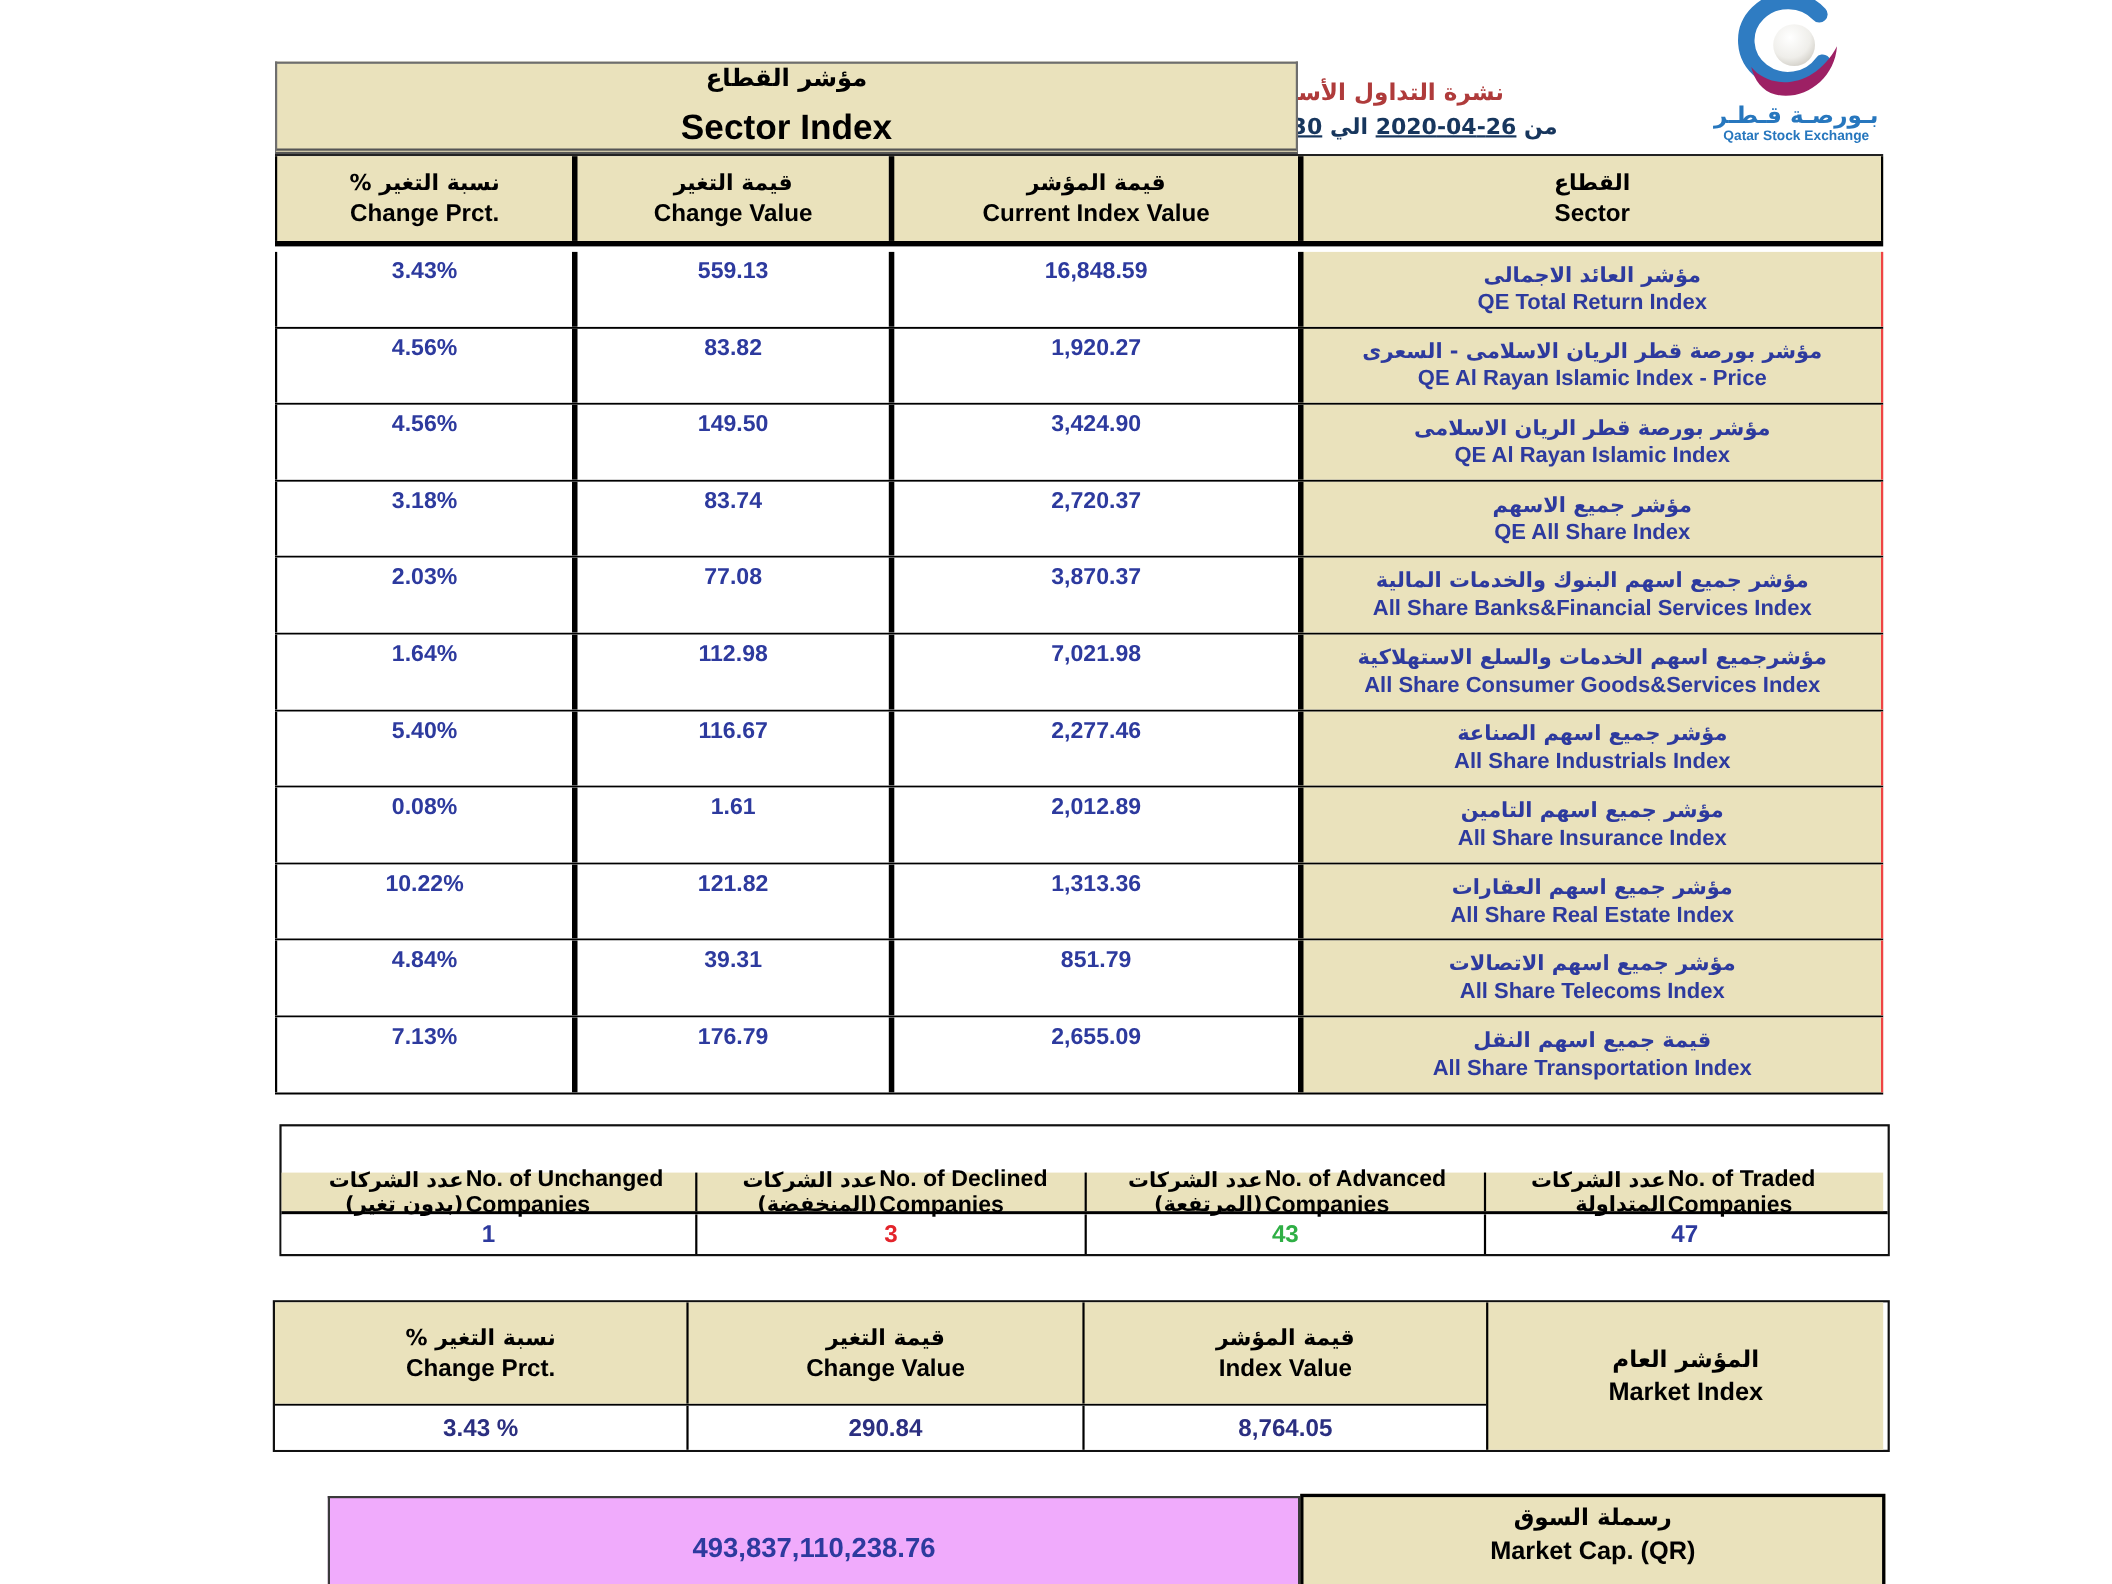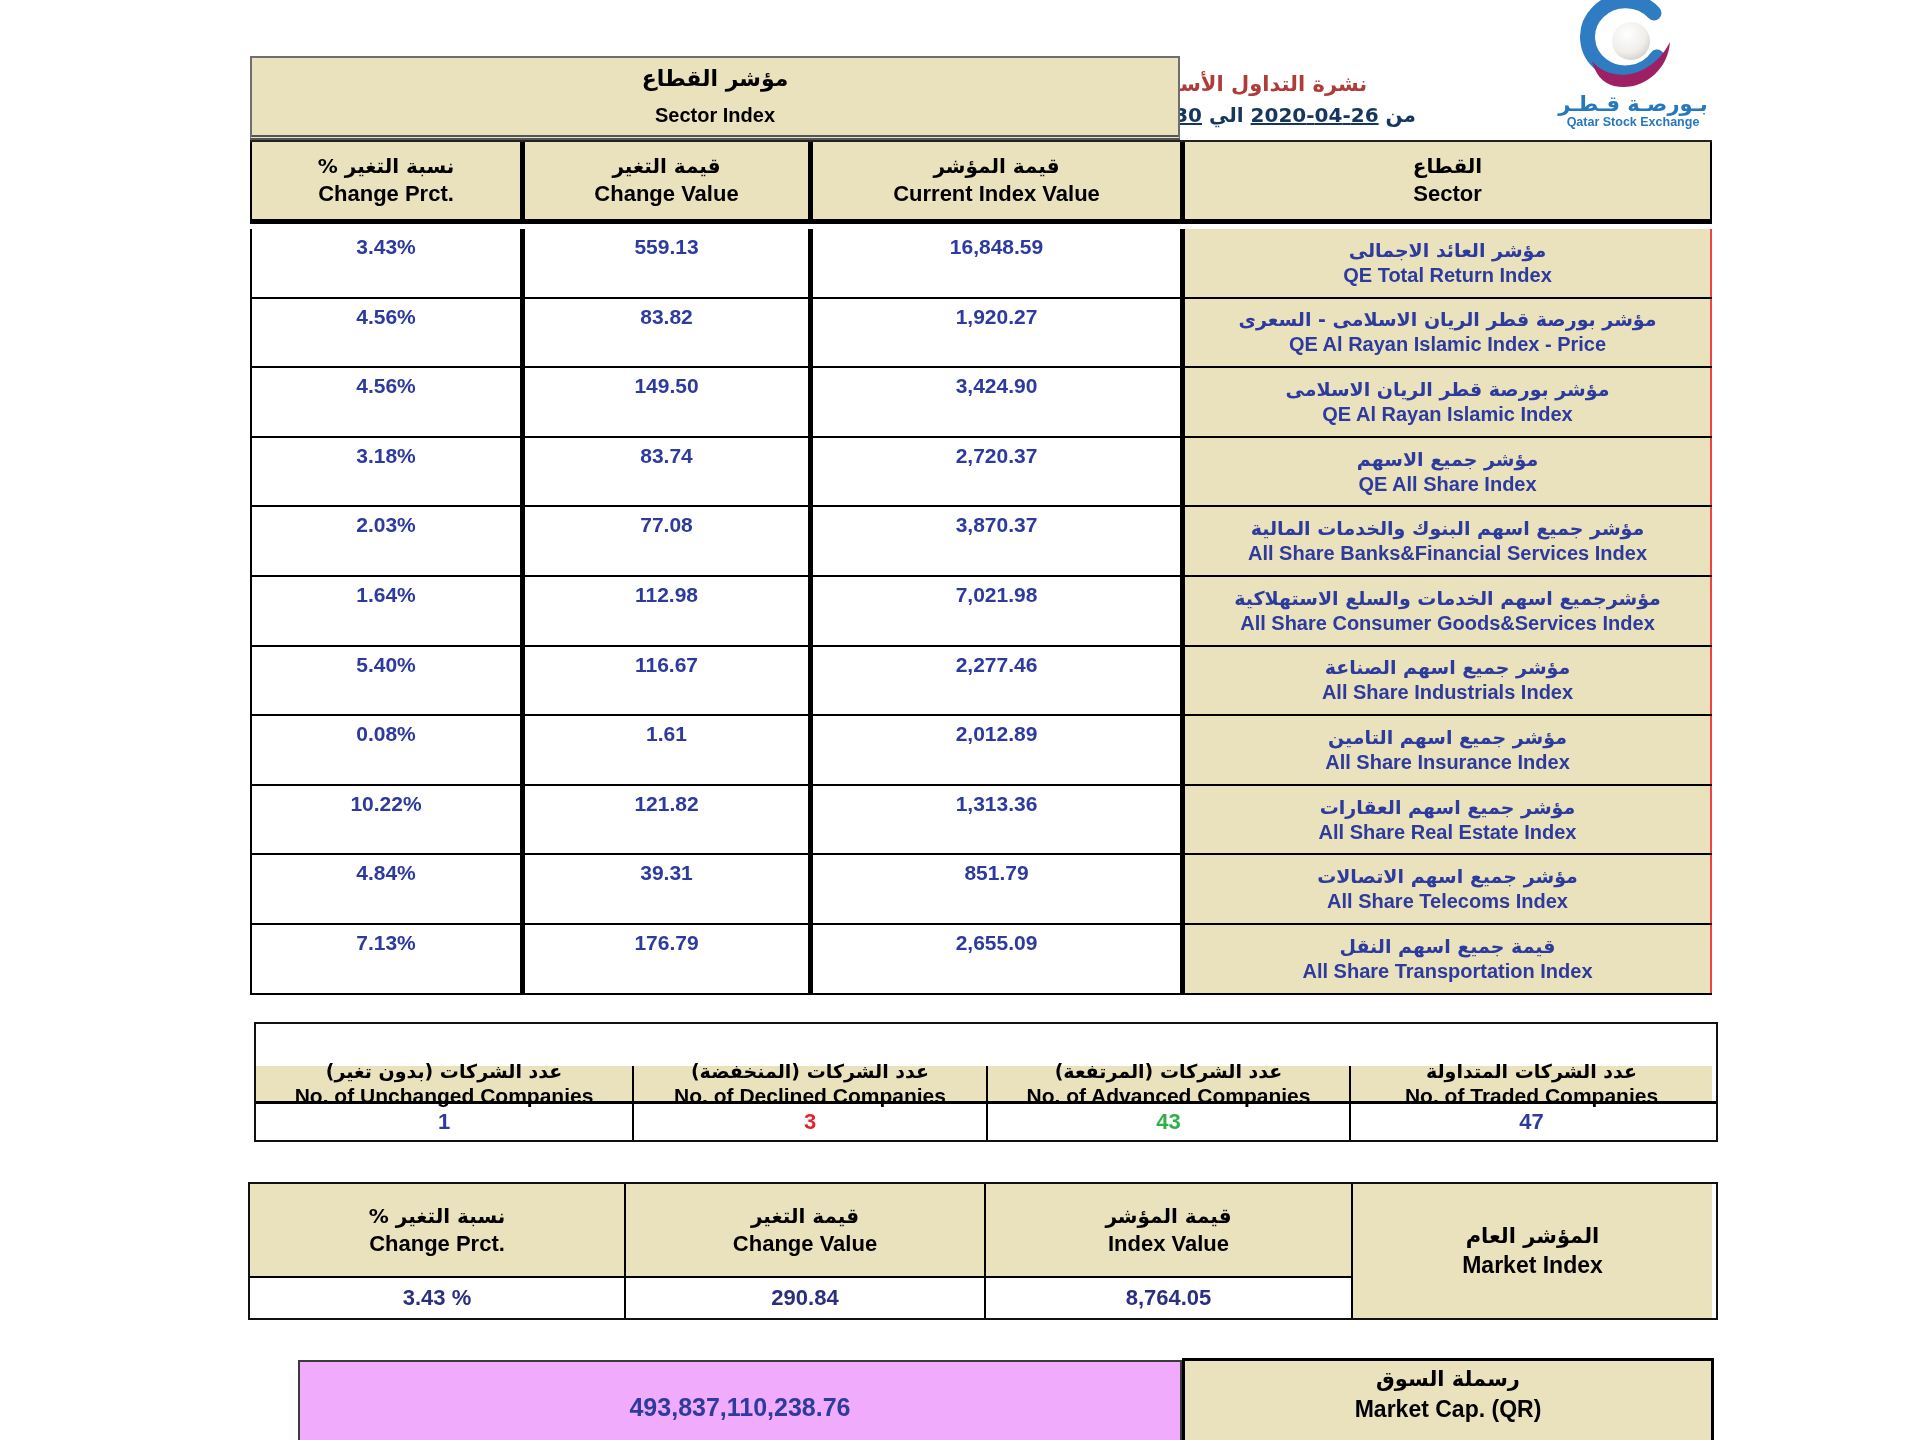--- a/index.html
+++ b/index.html
@@ -21,21 +21,21 @@
                          font-size:20px;color:var(--date-navy,#17365D);direction:rtl;}
   #bulletin-head .bdates .date{text-decoration:underline;}
 
   
   #sector-table{position:absolute;left:250px;top:56px;width:1462px;}
   #sector-table *{box-sizing:border-box;}
   .stitle{position:absolute;left:0;top:0;width:930px;height:84px;background:var(--beige,#EAE2BC);
           border:2px solid #6e6e6e;border-bottom:5px double #555;
           display:flex;flex-direction:column;justify-content:center;align-items:center;gap:13px;}
   .stitle .t-ar{font-family:"DejaVu Sans",sans-serif;font-weight:bold;font-size:22px;color:#000;}
-  .stitle .t-en{font-weight:bold;font-size:20px;color:#000;}
+  .stitle .t-en{font-weight:bold;font-size:32px;color:#000;}
 
   .shead{position:absolute;left:0;top:84px;width:1462px;height:84px;display:flex;
          border-top:2px solid #222;border-bottom:5px solid #000;}
   .shead .hc{background:var(--beige,#EAE2BC);display:flex;flex-direction:column;
              justify-content:center;align-items:center;gap:3px;border-left:5px solid #000;}
   .shead .hc:first-child{border-left:2px solid #000;}
   .shead .hc:last-child{border-right:2px solid #000;}
   .h-ar{font-family:"DejaVu Sans",sans-serif;font-weight:bold;font-size:20px;color:#000;direction:rtl;}
   .h-en{font-weight:bold;font-size:22px;color:#000;}
 
@@ -49,21 +49,21 @@
             display:flex;flex-direction:column;justify-content:center;align-items:center;gap:3px;
             padding:2px 8px;}
   .s-ar{font-family:"DejaVu Sans",sans-serif;font-weight:bold;font-size:19px;color:var(--table-blue,#2D3A9E);}
   .s-en{font-weight:bold;font-size:20px;color:var(--table-blue,#2D3A9E);}
   .c1{flex:0 0 270px;} .c2{flex:0 0 288px;} .c3{flex:0 0 372px;} .c4{flex:0 0 532px;}
 
   
   #companies-table{position:absolute;left:254px;top:1022px;width:1460px;border:2px solid #111;}
   #companies-table *{box-sizing:border-box;}
   .chead{display:flex;height:80px;border-bottom:3px solid #000;}
-  .chc{background:var(--beige,#EAE2BC);display:flex;flex-direction:column;justify-content:center;
+  .chc{background:var(--beige,#EAE2BC);display:flex;flex-direction:row;justify-content:center;
        align-items:center;gap:2px;border-left:2px solid #000;margin-top:42px;}
   .chc:first-child{border-left:none;}
   .chc .h-ar{font-size:19px;}
   .chc .h-en{font-size:21px;}
   .cvals{display:flex;height:36px;background:#fff;}
   .cv{display:flex;justify-content:center;align-items:center;font-weight:bold;font-size:22px;
       border-left:2px solid #000;}
   .cv:first-child{border-left:none;}
   .k1{flex:0 0 376px;} .k2{flex:0 0 354px;} .k3{flex:0 0 363px;} .k4{flex:0 0 363px;}
   .blue{color:var(--table-blue,#2D3A9E);} .red{color:var(--status-red,#E3242B);} .green{color:var(--status-green,#2FAF45);}

